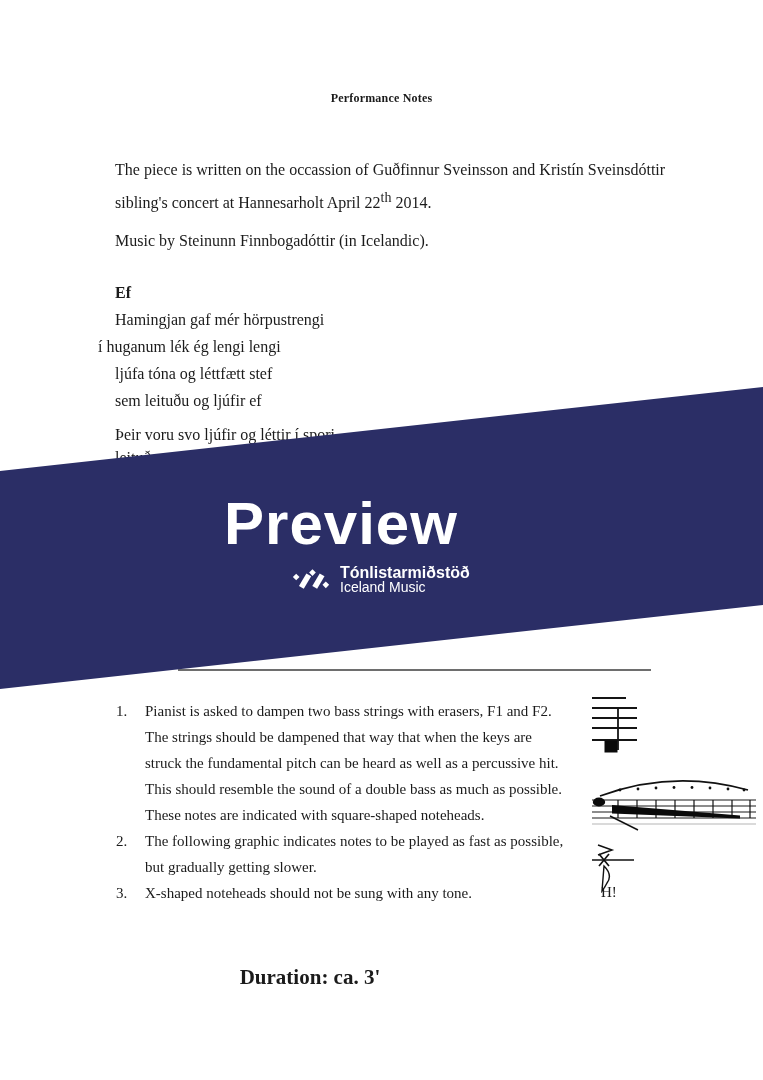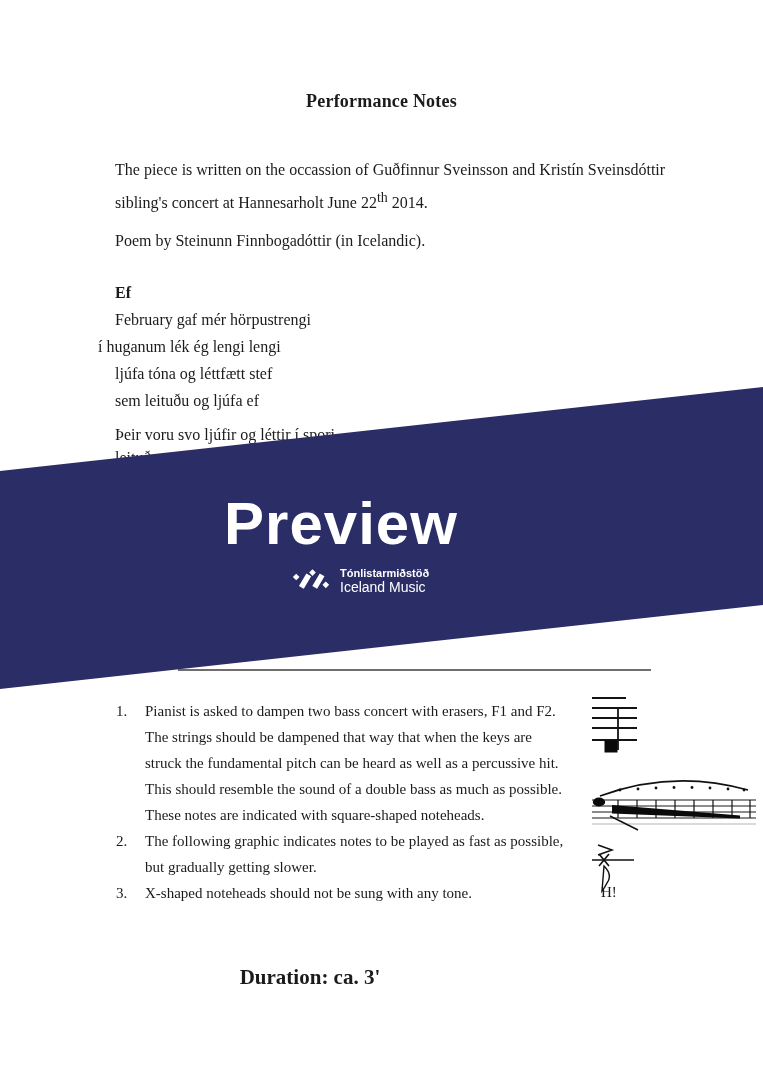--- a/index.html
+++ b/index.html
@@ -1,21 +1,21 @@
 <!DOCTYPE html>
 <html><head>
 <meta charset="utf-8">
 <style>
   html,body{margin:0;padding:0;background:#ffffff;}
   body{
     width:763px;height:1080px;position:relative;overflow:hidden;
     font-family:"Liberation Serif","DejaVu Serif",serif;color:#1b1b1b;
   }
   .abs{position:absolute;white-space:nowrap;}
-  .title{left:0;top:91px;width:763px;text-align:center;font-size:18px;font-weight:bold;letter-spacing:.2px;}
+  .title{left:0;top:91px;width:763px;text-align:center;font-size:12px;font-weight:bold;letter-spacing:.2px;}
   .body-text{font-size:16px;}
   .intro1{left:115px;top:161px;}
   .intro2{left:115px;top:190px;}
   .intro2 sup{font-size:14px;}
   .credit{left:115px;top:232px;}
   .poem-head{left:115px;top:284px;font-weight:bold;}
   .pl0{left:115px;top:311px;}
   .pl1{left:98px;top:338px;}
   .pl2{left:115px;top:365px;}
   .pl3{left:115px;top:392px;}
@@ -25,45 +25,45 @@
   
   .banner-svg{left:0;top:0;z-index:2;}
   .banner-content{z-index:3;}
   .preview-word{
     left:0;top:489px;width:682px;text-align:center;color:#ffffff;
     font-family:"Liberation Sans","DejaVu Sans",sans-serif;
     font-size:60px;font-weight:bold;letter-spacing:1px;z-index:3;
   }
   .logo-row{left:291px;top:566px;display:flex;align-items:center;z-index:3;}
   .logo-text{margin-left:9px;color:#ffffff;font-family:"Liberation Sans","DejaVu Sans",sans-serif;}
-  .logo-text .l1{font-size:11px;font-weight:bold;line-height:14px;}
+  .logo-text .l1{font-size:16px;font-weight:bold;line-height:14px;}
   .logo-text .l2{font-size:14px;font-weight:normal;line-height:14px;}
   
   .nline{left:0;width:763px;font-size:15px;}
   .nmark{position:absolute;left:116px;top:0;}
   .ntext{position:absolute;left:145px;top:0;}
   .graphic{z-index:1;}
   .hlabel{left:601px;top:884px;font-size:15px;}
   .duration{left:0;top:965px;width:620px;text-align:center;font-size:21px;font-weight:bold;}
 </style>
 </head>
 <body>
 
 <div class="abs title">Performance Notes</div>
 
 <div class="abs body-text intro1">The piece is written on the occassion of Guðfinnur Sveinsson and Kristín Sveinsdóttir</div>
-<div class="abs body-text intro2"><span>sibling's concert at Hannesarholt June 22</span><sup>th</sup><span> 2014.</span></div>
+<div class="abs body-text intro2"><span>sibling's concert at Hannesarholt April 22</span><sup>th</sup><span> 2014.</span></div>
 
-<div class="abs body-text credit">Poem by Steinunn Finnbogadóttir (in Icelandic).</div>
+<div class="abs body-text credit">Music by Steinunn Finnbogadóttir (in Icelandic).</div>
 
 <div class="abs body-text poem-head">Ef</div>
-<div class="abs body-text pl0">February gaf mér hörpustrengi</div>
+<div class="abs body-text pl0">Hamingjan gaf mér hörpustrengi</div>
 <div class="abs body-text pl1">í huganum lék ég lengi lengi</div>
 <div class="abs body-text pl2">ljúfa tóna og léttfætt stef</div>
-<div class="abs body-text pl3">sem leituðu og ljúfa ef</div>
+<div class="abs body-text pl3">sem leituðu og ljúfir ef</div>
 <div class="abs body-text pl4">Þeir voru svo ljúfir og léttir í spori</div>
 <div class="abs body-text pl5">leituðu</div>
 
 <div class="abs divider"></div>
 
 <svg class="abs banner-svg" width="763" height="1080" viewBox="0 0 763 1080">
   <polygon points="0,471 763,387 763,605 0,689" fill="#2b2e66"></polygon>
 </svg>
 <div class="abs preview-word banner-content">Preview</div>
 <div class="abs logo-row banner-content">
@@ -75,21 +75,21 @@
     <polygon points="47,17 51.5,21.5 47,26 42.5,21.5" fill="#ffffff"></polygon>
   </svg>
   <div class="logo-text">
     <div class="l1">Tónlistarmiðstöð</div>
     <div class="l2">Iceland Music</div>
   </div>
 </div>
 
 <div class="abs nline" style="top:703px">
   <span class="nmark">1.</span>
-  <span class="ntext">Pianist is asked to dampen two bass concert with erasers, F1 and F2.</span>
+  <span class="ntext">Pianist is asked to dampen two bass strings with erasers, F1 and F2.</span>
 </div>
 <div class="abs nline" style="top:729px">
   <span class="nmark"></span>
   <span class="ntext">The strings should be dampened that way that when the keys are</span>
 </div>
 <div class="abs nline" style="top:755px">
   <span class="nmark"></span>
   <span class="ntext">struck the fundamental pitch can be heard as well as a percussive hit.</span>
 </div>
 <div class="abs nline" style="top:781px">

